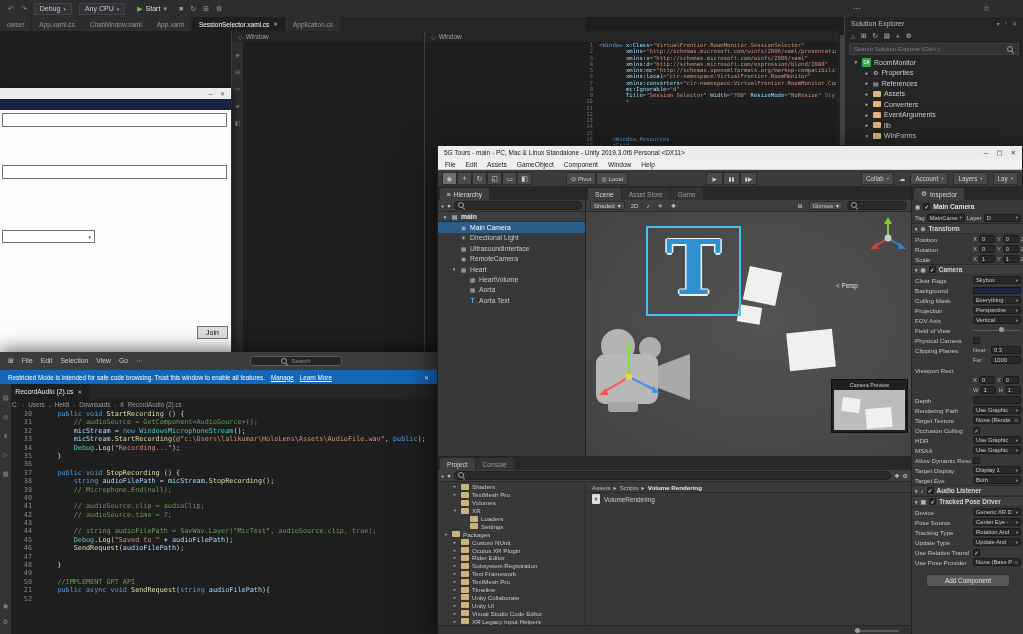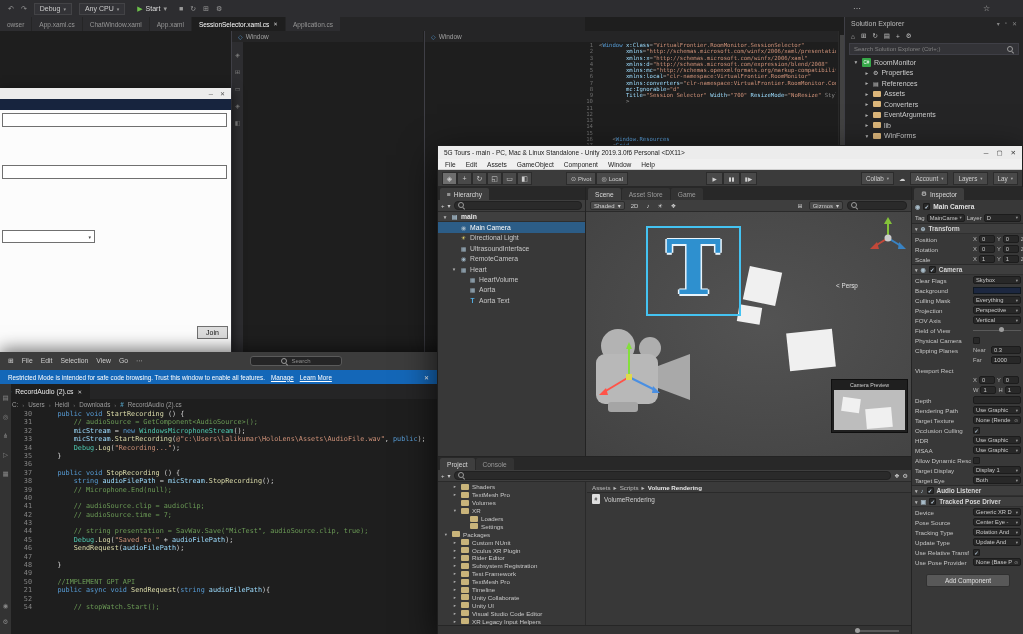--- a/index.html
+++ b/index.html
@@ -608,21 +608,21 @@
         <div class="crow">
           <span class="cn">42</span>
           <span class="cl">        <span class="cs-c">// audioSource.time = 7;</span></span>
         </div>
         <div class="crow">
           <span class="cn">43</span>
           <span class="cl"></span>
         </div>
         <div class="crow">
           <span class="cn">44</span>
-          <span class="cl">        <span class="cs-c">// string presentation = SavWav.Save("MicTest", audioSource.clip, true);</span></span>
+          <span class="cl">        <span class="cs-c">// string audioFilePath = SavWav.Layer("MicTest", audioSource.clip, true);</span></span>
         </div>
         <div class="crow">
           <span class="cn">45</span>
           <span class="cl">        <span class="cs-t">Debug</span>.<span class="cs-f">Log</span>(<span class="cs-s">"Saved to "</span> + <span class="cs-v">audioFilePath</span>);</span>
         </div>
         <div class="crow">
           <span class="cn">46</span>
           <span class="cl">        <span class="cs-f">SendRequest</span>(<span class="cs-v">audioFilePath</span>);</span>
         </div>
         <div class="crow">
@@ -641,24 +641,20 @@
           <span class="cn">50</span>
           <span class="cl">    <span class="cs-c">//IMPLEMENT GPT API</span></span>
         </div>
         <div class="crow">
           <span class="cn">21</span>
           <span class="cl">    <span class="cs-k">public</span> <span class="cs-k">async</span> <span class="cs-k">void</span> <span class="cs-f">SendRequest</span>(<span class="cs-k">string</span> <span class="cs-v">audioFilePath</span>){</span>
         </div>
         <div class="crow">
           <span class="cn">52</span>
           <span class="cl"></span>
-        </div>
-        <div class="crow">
-          <span class="cn">54</span>
-          <span class="cl">        <span class="cs-c">// stopWatch.Start();</span></span>
         </div>
       </div>
   </div>
 
   <div id="unity">
     <div class="u-title">
       <span>5G Tours - main - PC, Mac &amp; Linux Standalone - Unity 2019.3.0f6 Personal &lt;DX11&gt;</span>
       <span class="u-winbtns">
         <span>─</span>
         <span>▢</span>

